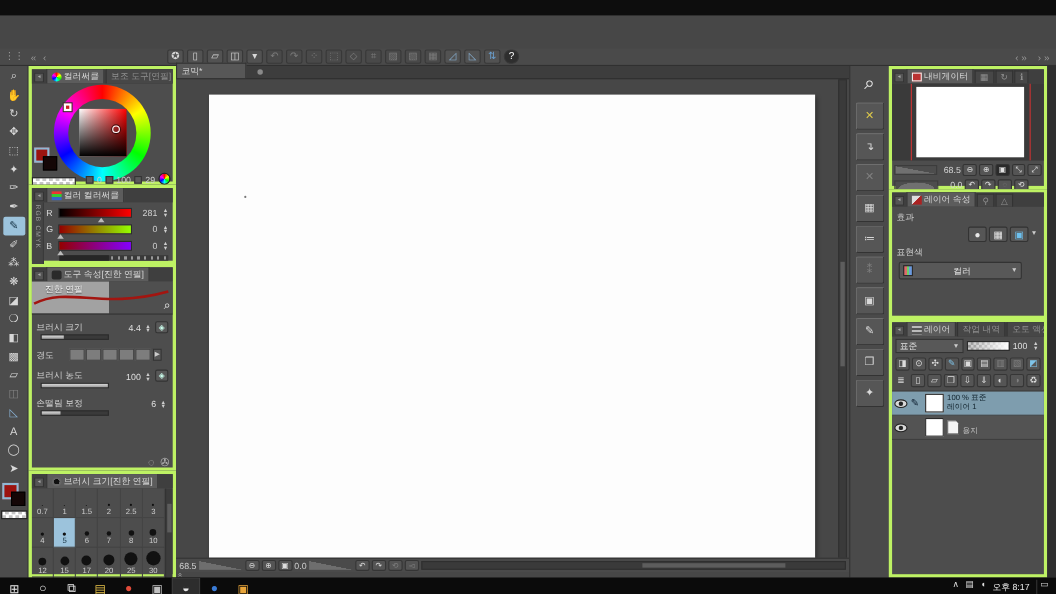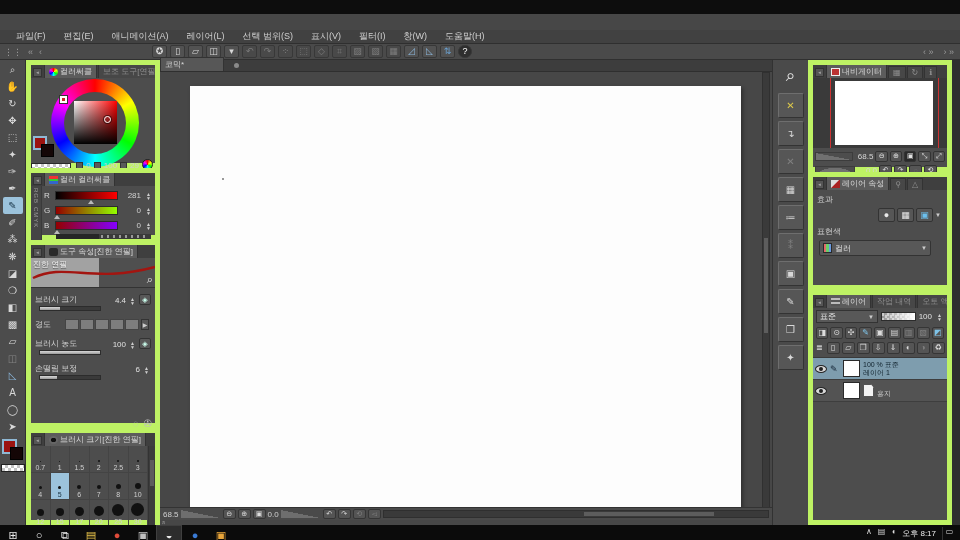--- a/index.html
+++ b/index.html
@@ -25,21 +25,21 @@
 .tool-btn.muted{color:#838383;}
 .swatch-area{position:relative;width:24px;height:34px;margin-top:4px;}
 .fg-swatch{position:absolute;left:1px;top:0;width:15px;height:15px;background:#9b1310;border:2px solid #8fb8d4;}
 .bg-swatch{position:absolute;left:9px;top:8px;width:13px;height:13px;background:#140606;border:1px solid #000;}
 .checker{background:repeating-conic-gradient(#c4c4c4 0 25%,#ffffff 0 50%) 0 0/6px 6px;}
 .tr-swatch{position:absolute;left:0;top:25px;width:24px;height:8px;border:1px solid #222;}
 
 .left-panels{position:absolute;left:26px;top:0;width:134px;height:465px;}
 .right-panels{position:absolute;left:808px;top:0;width:144px;height:465px;}
 .right-edge{position:absolute;left:952px;top:0;width:8px;height:465px;background:#2f2f2f;}
-.panel{position:absolute;left:0;width:100%;background:#4d4d4d;border:5px solid #bef264;}
+.panel{position:absolute;left:0;width:100%;background:#4d4d4d;border:3px solid #bef264;}
 .tabbar{display:flex;align-items:flex-end;height:13px;background:#3f3f3f;gap:1px;padding-left:1px;overflow:hidden;}
 .ptab{background:#5c5c5c;color:#d8d8d8;padding:1px 4px 1px;font-size:8px;border:1px solid #333;border-bottom:none;white-space:nowrap;display:flex;align-items:center;gap:2px;}
 .ptab.inactive{background:#474747;color:#8f8f8f;}
 .collapse-btn{width:9px;height:9px;margin:0 1px 1px;background:#555;border:1px solid #333;color:#aaa;font-size:5px;line-height:7px;text-align:center;flex:none;}
 .tab-ico{width:9px;height:8px;display:inline-block;}
 
 .cw-body{position:relative;height:93px;}
 .hue-ring{position:absolute;left:20px;top:1px;width:88px;height:88px;border-radius:50%;background:conic-gradient(#f00,#ff0,#0f0,#0ff,#00f,#f0f,#f00);}
 .hue-inner{position:absolute;left:13px;top:13px;width:62px;height:62px;border-radius:50%;background:#4d4d4d;}
 .sv-square{position:absolute;left:23px;top:22px;width:43px;height:43px;background:linear-gradient(to top,#000,rgba(0,0,0,0)),linear-gradient(to right,#fff,#f00);}
@@ -63,21 +63,21 @@
 .cs-grad{position:absolute;inset:0;}
 .cs-mark{position:absolute;bottom:-5px;margin-left:-3px;width:0;height:0;border-left:3px solid transparent;border-right:3px solid transparent;border-bottom:4px solid #bbb;}
 .cs-val{width:20px;text-align:right;color:#d0d0d0;font-size:8px;}
 .stp{display:flex;flex-direction:column;width:9px;line-height:4px;font-size:5px;color:#cfcfcf;text-align:center;}
 .cs-scroll{height:5px;margin:1px 2px 0 12px;background:#3a3a3a;display:flex;}
 .cs-scroll .bar{width:45%;background:#262626;}
 .cs-scroll .dots{flex:1;background:repeating-linear-gradient(to right,#999 0 2px,transparent 2px 6px);margin:1px 2px;}
 
 .tp-body{position:relative;height:173px;padding:0;}
 .tp-preview{position:relative;height:30px;background:linear-gradient(to right,#a2a2a2 55%,#4f4f4f 55%);border-bottom:1px solid #333;overflow:hidden;}
-.tp-name{position:absolute;left:2px;top:1px;color:#f2f2f2;font-size:8px;text-shadow:0 1px 1px #0008;}
+.tp-name{position:absolute;left:12px;top:1px;color:#f2f2f2;font-size:8px;text-shadow:0 1px 1px #0008;}
 .tp-loupe{position:absolute;right:2px;bottom:1px;color:#e8e8e8;font-size:11px;}
 .tp-rows{padding:4px 4px 0;}
 .tp-row{display:flex;align-items:flex-end;height:13px;gap:2px;}
 .tp-label{flex:1;color:#d2d2d2;font-size:8px;}
 .tp-val{color:#e0e0e0;font-size:8px;text-align:right;}
 .tp-drop{width:12px;height:11px;background:#585858;border:1px solid #333;border-radius:2px;display:flex;align-items:center;justify-content:center;color:#cfe;font-size:7px;}
 .tp-track{width:62px;height:5px;margin:1px 0 6px 4px;background:#3a3a3a;border:1px solid #2c2c2c;}
 .tp-fill{height:100%;background:linear-gradient(#d8d8d8,#9a9a9a);}
 .hd-boxes{display:flex;gap:1px;}
 .hd-box{width:14px;height:11px;background:#7d7d7d;border:1px solid #444;}
@@ -128,21 +128,21 @@
 .nav-btn{width:13px;height:11px;background:#555;border:1px solid #333;border-radius:2px;color:#e2e2e2;font-size:7px;display:flex;align-items:center;justify-content:center;}
 .nav-btn.dark{background:#2a2a2a;}
 .nav-btn.muted{color:#828282;}
 
 .lp-body{position:relative;height:103px;padding:2px 4px;}
 .lp-label{font-size:8px;color:#cfcfcf;margin-top:2px;}
 .lp-effects{display:flex;justify-content:flex-end;align-items:center;gap:2px;margin:3px 2px 4px 0;}
 .lp-effbtn{width:17px;height:14px;background:#565656;border:1px solid #333;border-radius:2px;display:flex;align-items:center;justify-content:center;font-size:9px;color:#e8e8e8;}
 .lp-dd{margin:3px 0 0 2px;width:112px;height:16px;background:#585858;border:1px solid #333;border-radius:2px;display:flex;align-items:center;gap:3px;padding:0 3px;}
 .rgb-bars{width:9px;height:10px;background:linear-gradient(to right,#e06a6a 33%,#6ad06a 33% 66%,#6a9ae0 66%);border:1px solid #2a2a2a;}
-.lp-dd-label{flex:1;font-size:8px;color:#e0e0e0;}
+.lp-dd-label{flex:1;font-size:8px;color:#e0e0e0;text-align:center;}
 .dd-arrow{font-size:6px;color:#ccc;}
 
 .ly-blend{display:flex;align-items:center;gap:3px;padding:2px 3px;height:17px;}
 .ly-dd{width:62px;height:13px;background:#585858;border:1px solid #333;display:flex;align-items:center;justify-content:space-between;padding:0 3px;font-size:8px;color:#e2e2e2;}
 .ly-opacity{flex:1;height:9px;border:1px solid #2c2c2c;background:linear-gradient(to right,rgba(110,110,110,.15),#fff),repeating-conic-gradient(#9a9a9a 0 25%,#d8d8d8 0 50%) 0 0/5px 5px;}
 .ly-opval{font-size:8px;color:#e0e0e0;}
 .ly-icons{display:flex;align-items:center;gap:2px;padding:1px 3px;height:15px;}
 .ly-ibtn{width:13px;height:12px;background:#555;border:1px solid #363636;border-radius:2px;color:#dcdcdc;font-size:8px;display:flex;align-items:center;justify-content:center;}
 .ly-ibtn.muted{color:#808080;}
 .ly-spacer{flex:1;}
@@ -167,32 +167,20 @@
 .tk-action{width:14px;height:13px;border-left:1px solid #333;color:#ddd;font-size:8px;text-align:center;}
 </style>
 </head>
 <body>
 
 <div class="screen">
 
   <div class="top-strip"></div>
 
 
-  <div class="menu-bar">
-
-  <span class="menu-item">파일(F)</span>
-      <span class="menu-item">편집(E)</span>
-      <span class="menu-item">애니메이션(A)</span>
-      <span class="menu-item">레이어(L)</span>
-      <span class="menu-item">선택 범위(S)</span>
-      <span class="menu-item">표시(V)</span>
-      <span class="menu-item">필터(I)</span>
-      <span class="menu-item">창(W)</span>
-      <span class="menu-item">도움말(H)</span>
-    </div>
 
   <div class="toolbar">
     <div class="tb-zone-l">
       <span>⋮⋮</span>
       <span>«</span>
       <span>‹</span>
     </div>
     <div class="tb-icons">
 
     <span class="tb-btn">✪</span>

